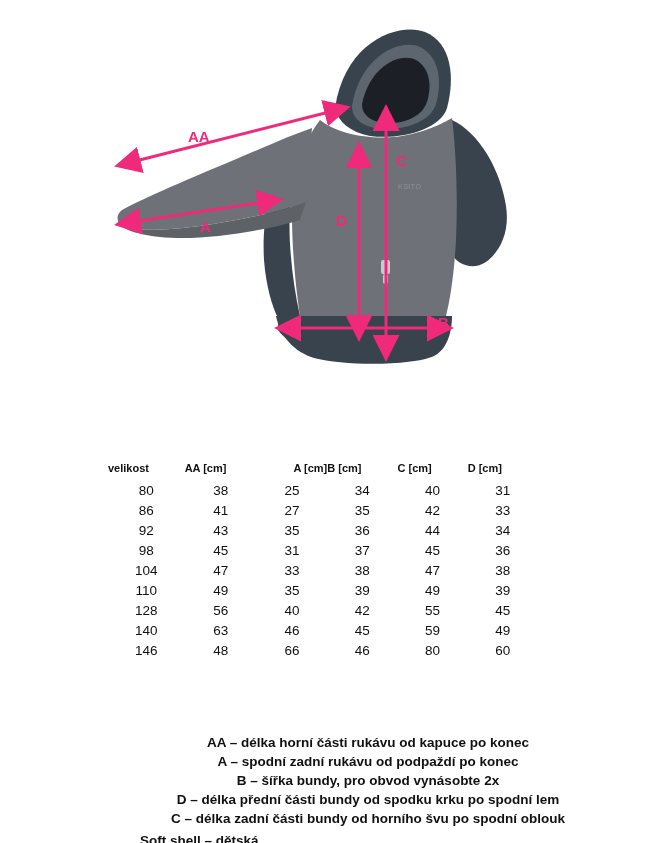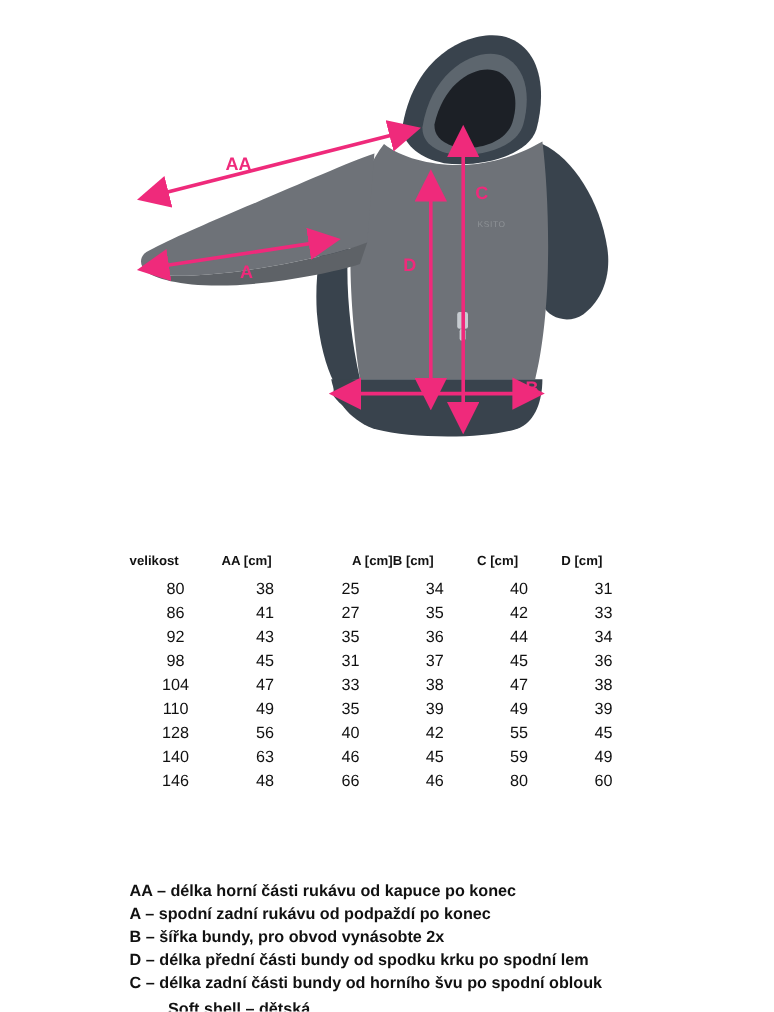--- a/index.html
+++ b/index.html
@@ -61,20 +61,21 @@
 
   
   #legend {
     position: absolute;
     left: 108px;
     top: 733px;
     width: 520px;
     font-size: 13.5px;
     font-weight: bold;
     line-height: 19px;
+    text-align: center;
   }
   #legend div {
     white-space: nowrap;
   }
 
   #footer-note {
     position: absolute;
     left: 140px;
     top: 833px;
     font-size: 13.5px;

